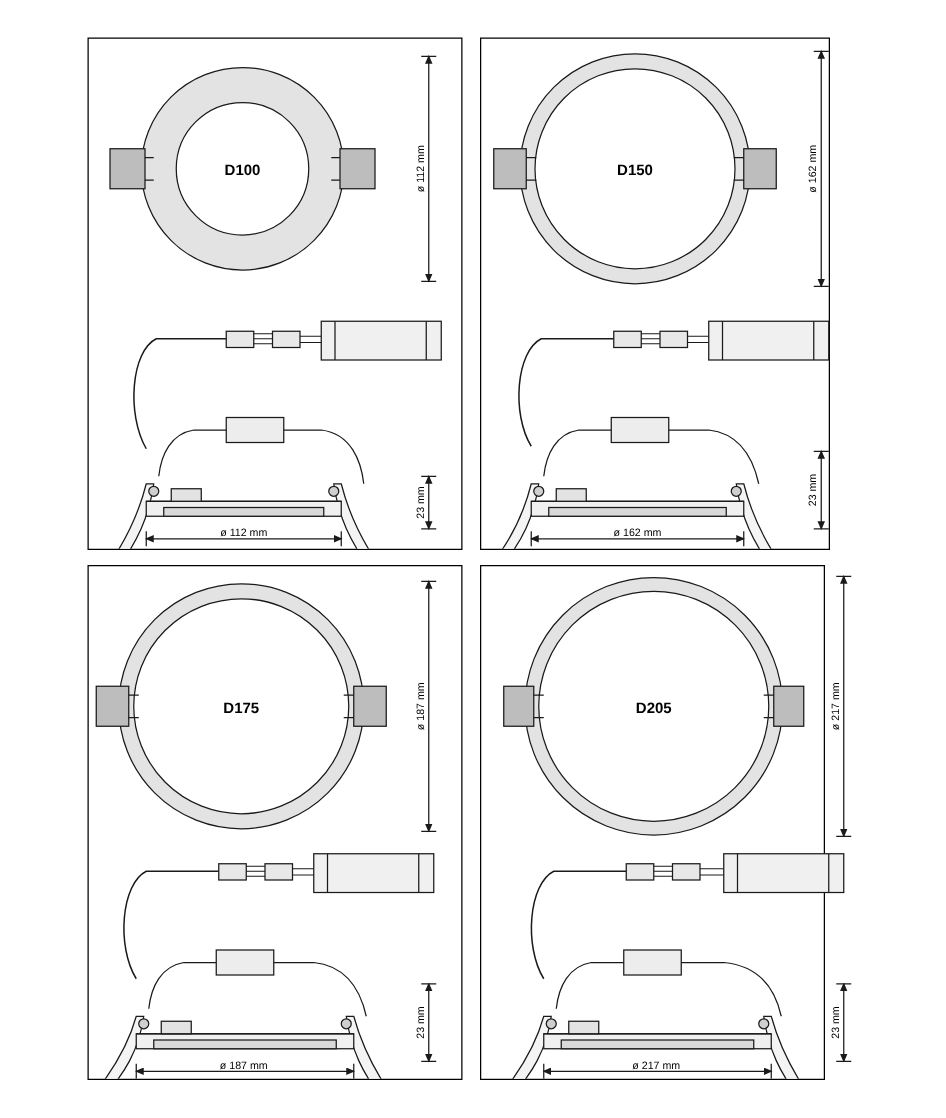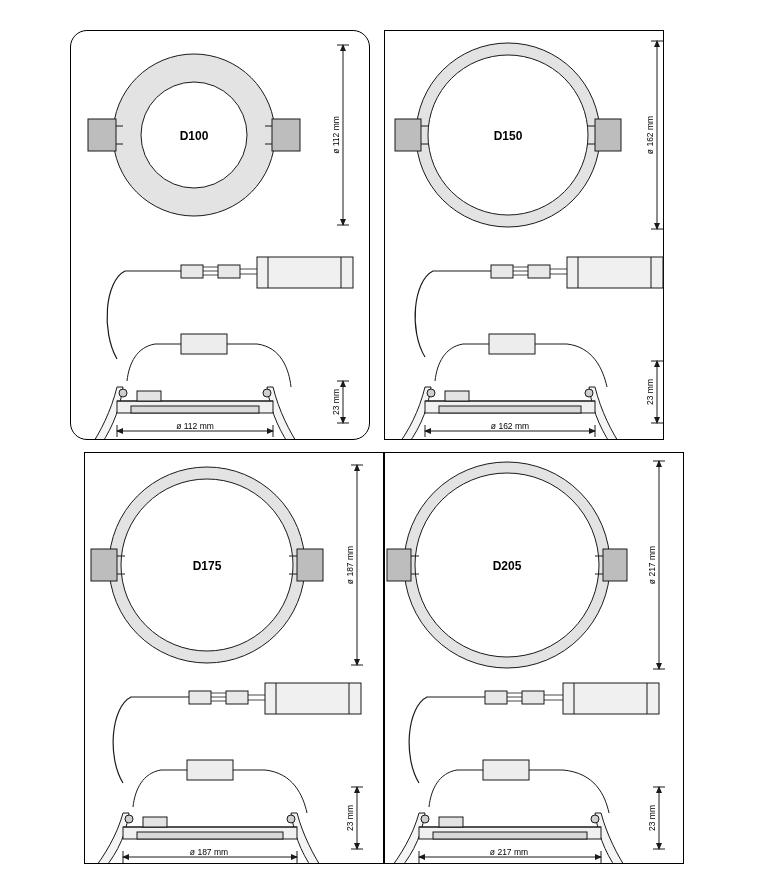--- a/index.html
+++ b/index.html
@@ -11,21 +11,21 @@
   .lbl{font-size:12px;font-weight:bold;fill:#000;}
   .dim{font-size:8.5px;fill:#000;}
   .vdim{font-size:8.5px;fill:#000;}
   text{font-family:"Liberation Sans",sans-serif;}
 </style>
 </head>
 <body>
 
 <div class="sheet">
 
-  <div class="panel" style="left:70px;top:30px;width:300px;height:410px;border-radius:17px;">
+  <div class="panel" style="left:70px;top:30px;width:300px;height:410px;">
     <div class="inner">
       <svg width="298" height="408" viewBox="0 0 298 408">
         <defs>
           <marker id="ah" markerWidth="7" markerHeight="7" refX="6" refY="3" orient="auto">
             <path d="M0,0 L7,3 L0,6 z" fill="#1a1a1a"></path>
           </marker>
           <marker id="ahs" markerWidth="7" markerHeight="7" refX="1" refY="3" orient="auto">
             <path d="M7,0 L0,3 L7,6 z" fill="#1a1a1a"></path>
           </marker>
         </defs>
@@ -125,21 +125,21 @@
           <line x1="210" y1="394" x2="210" y2="406"></line>
         </g>
         <text class="lbl" x="123" y="109" text-anchor="middle">D150</text>
         <text class="vdim" x="268" y="104" text-anchor="middle" transform="rotate(-90 268 104)">ø 162 mm</text>
         <text class="vdim" x="268" y="361" text-anchor="middle" transform="rotate(-90 268 361)">23 mm</text>
         <text class="dim" x="125" y="398" text-anchor="middle">ø 162 mm</text>
       </svg>
     </div>
   </div>
 
-  <div class="panel" style="left:84px;top:452px;width:300px;height:412px;">
+  <div class="panel" style="left:70px;top:452px;width:300px;height:412px;">
     <div class="inner">
       <svg width="298" height="410" viewBox="0 0 298 410">
         <g stroke="#1a1a1a" fill="none" stroke-width="1">
           <circle cx="122" cy="112" r="98" fill="#e3e3e3"></circle>
           <circle cx="122" cy="112" r="86" fill="#ffffff"></circle>
           <rect x="6" y="96" width="26" height="32" fill="#bdbdbd"></rect>
           <rect x="212" y="96" width="26" height="32" fill="#bdbdbd"></rect>
           <line x1="32" y1="103" x2="40" y2="103"></line>
           <line x1="32" y1="121" x2="40" y2="121"></line>
           <line x1="204" y1="103" x2="212" y2="103"></line>
@@ -175,21 +175,21 @@
           <line x1="212" y1="398" x2="212" y2="410"></line>
         </g>
         <text class="lbl" x="122" y="117" text-anchor="middle">D175</text>
         <text class="vdim" x="268" y="112" text-anchor="middle" transform="rotate(-90 268 112)">ø 187 mm</text>
         <text class="vdim" x="268" y="365" text-anchor="middle" transform="rotate(-90 268 365)">23 mm</text>
         <text class="dim" x="124" y="402" text-anchor="middle">ø 187 mm</text>
       </svg>
     </div>
   </div>
 
-  <div class="panel" style="left:384px;top:452px;width:300px;height:412px;">
+  <div class="panel" style="left:384px;top:452px;width:276px;height:412px;padding-left:16px;">
     <div class="inner">
       <svg width="298" height="410" viewBox="0 0 298 410">
         <g stroke="#1a1a1a" fill="none" stroke-width="1">
           <circle cx="122" cy="112" r="103" fill="#e3e3e3"></circle>
           <circle cx="122" cy="112" r="92" fill="#ffffff"></circle>
           <rect x="2" y="96" width="24" height="32" fill="#bdbdbd"></rect>
           <rect x="218" y="96" width="24" height="32" fill="#bdbdbd"></rect>
           <line x1="26" y1="103" x2="34" y2="103"></line>
           <line x1="26" y1="121" x2="34" y2="121"></line>
           <line x1="210" y1="103" x2="218" y2="103"></line>

